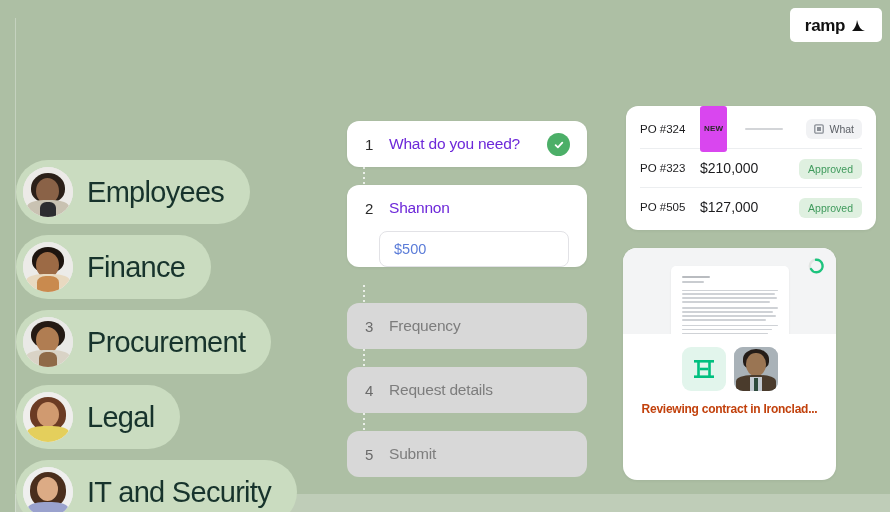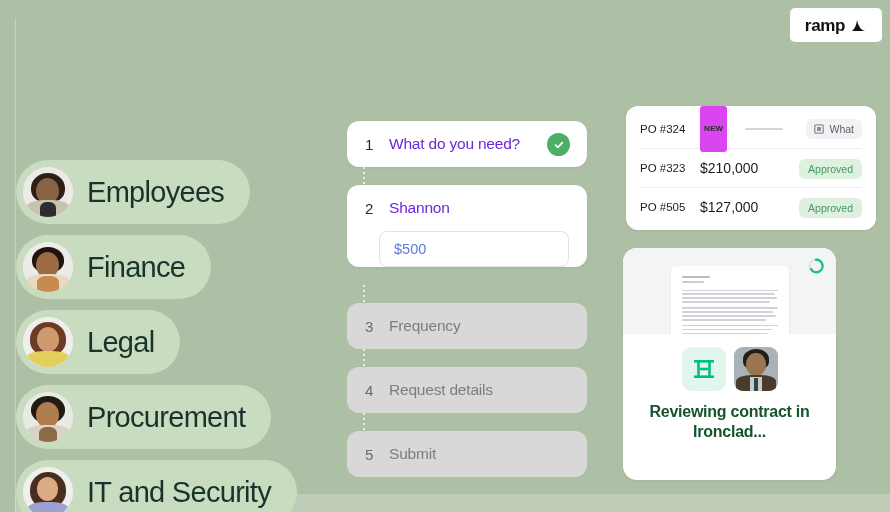--- a/index.html
+++ b/index.html
@@ -319,23 +319,23 @@
     justify-content: center;
   }
   .person-tile {
     width: 44px; height: 44px;
     border-radius: 9px;
     overflow: hidden;
     background: #c7cdd2;
     position: relative;
   }
   .contract-title {
-    font-size: 16px;
+    font-size: 12px;
     font-weight: 600;
-    color: #14532d;
+    color: #c2410c;
     line-height: 1.25;
     letter-spacing: -0.25px;
     margin-bottom: 11px;
   }
   .approved-line {
     font-size: 10.5px;
     color: #6e7277;
   }
   .approver {
     color: #4f7be0;
@@ -389,40 +389,40 @@
           <div class="body" style="width:44px;height:18px;background:#e8d9c0"></div>
           <div class="body" style="width:22px;height:16px;background:#c98a4e"></div>
         </div>
       </div>
       <span class="pill-label">Finance</span>
     </div>
 
     <div class="pill">
       <div class="avatar">
         <div class="face">
-          <div class="bg" style="background:#efeeec"></div>
-          <div class="hair" style="width:36px;height:34px;left:7px;top:5px;background:#6b3b24"></div>
-          <div class="skin" style="width:22px;height:25px;left:14px;top:10px;background:#d09a70"></div>
-          <div class="body" style="width:42px;height:16px;background:#e4cf5c"></div>
-        </div>
-      </div>
-      <span class="pill-label">Legal</span>
-    </div>
-
-    <div class="pill">
-      <div class="avatar">
-        <div class="face">
           <div class="bg" style="background:#e9e9e6"></div>
           <div class="hair" style="width:34px;height:27px;left:8px;top:4px;background:#241a14"></div>
           <div class="skin" style="width:23px;height:26px;left:13px;top:10px;background:#b07d52"></div>
           <div class="body" style="width:44px;height:17px;background:#d9d3c6"></div>
           <div class="body" style="width:18px;height:15px;background:#8f6a48"></div>
         </div>
       </div>
       <span class="pill-label">Procurement</span>
+    </div>
+
+    <div class="pill">
+      <div class="avatar">
+        <div class="face">
+          <div class="bg" style="background:#efeeec"></div>
+          <div class="hair" style="width:36px;height:34px;left:7px;top:5px;background:#6b3b24"></div>
+          <div class="skin" style="width:22px;height:25px;left:14px;top:10px;background:#d09a70"></div>
+          <div class="body" style="width:42px;height:16px;background:#e4cf5c"></div>
+        </div>
+      </div>
+      <span class="pill-label">Legal</span>
     </div>
 
     <div class="pill">
       <div class="avatar">
         <div class="face">
           <div class="bg" style="background:#efefee"></div>
           <div class="hair" style="width:36px;height:36px;left:7px;top:5px;background:#4a2e1d"></div>
           <div class="skin" style="width:21px;height:24px;left:14px;top:10px;background:#dcab85"></div>
           <div class="body" style="width:40px;height:15px;background:#9aa2cd"></div>
         </div>

